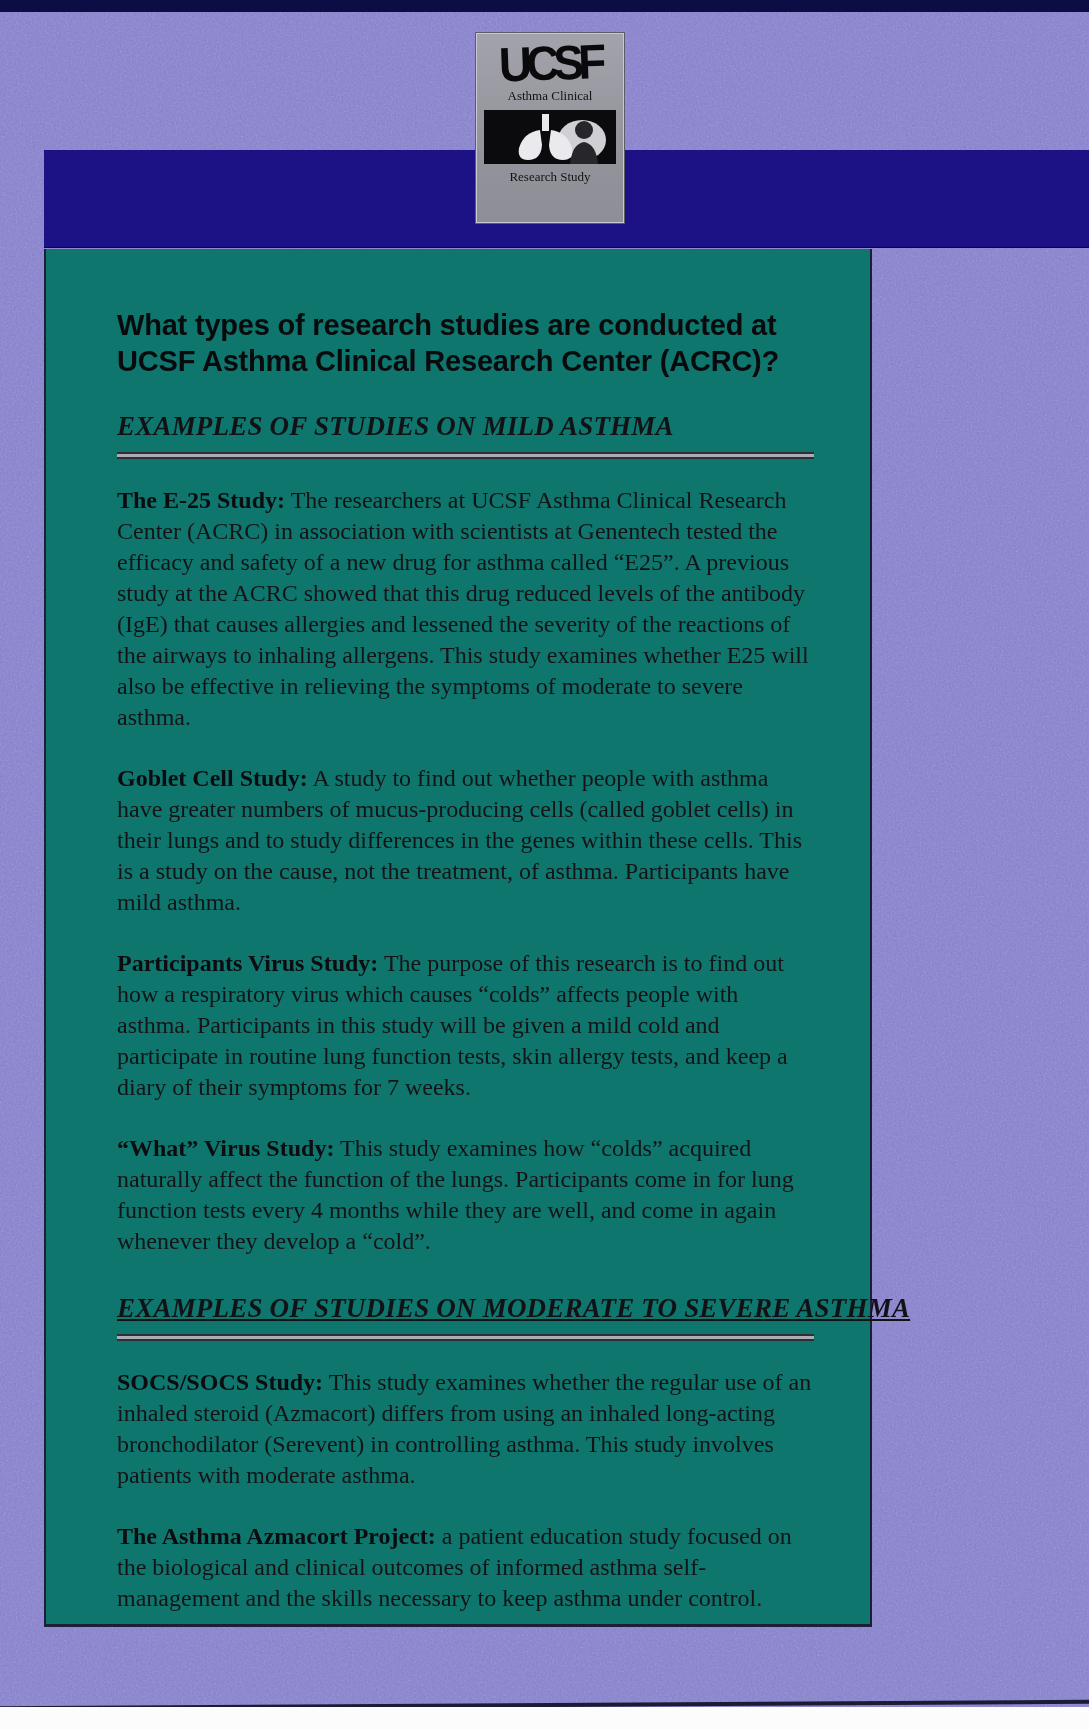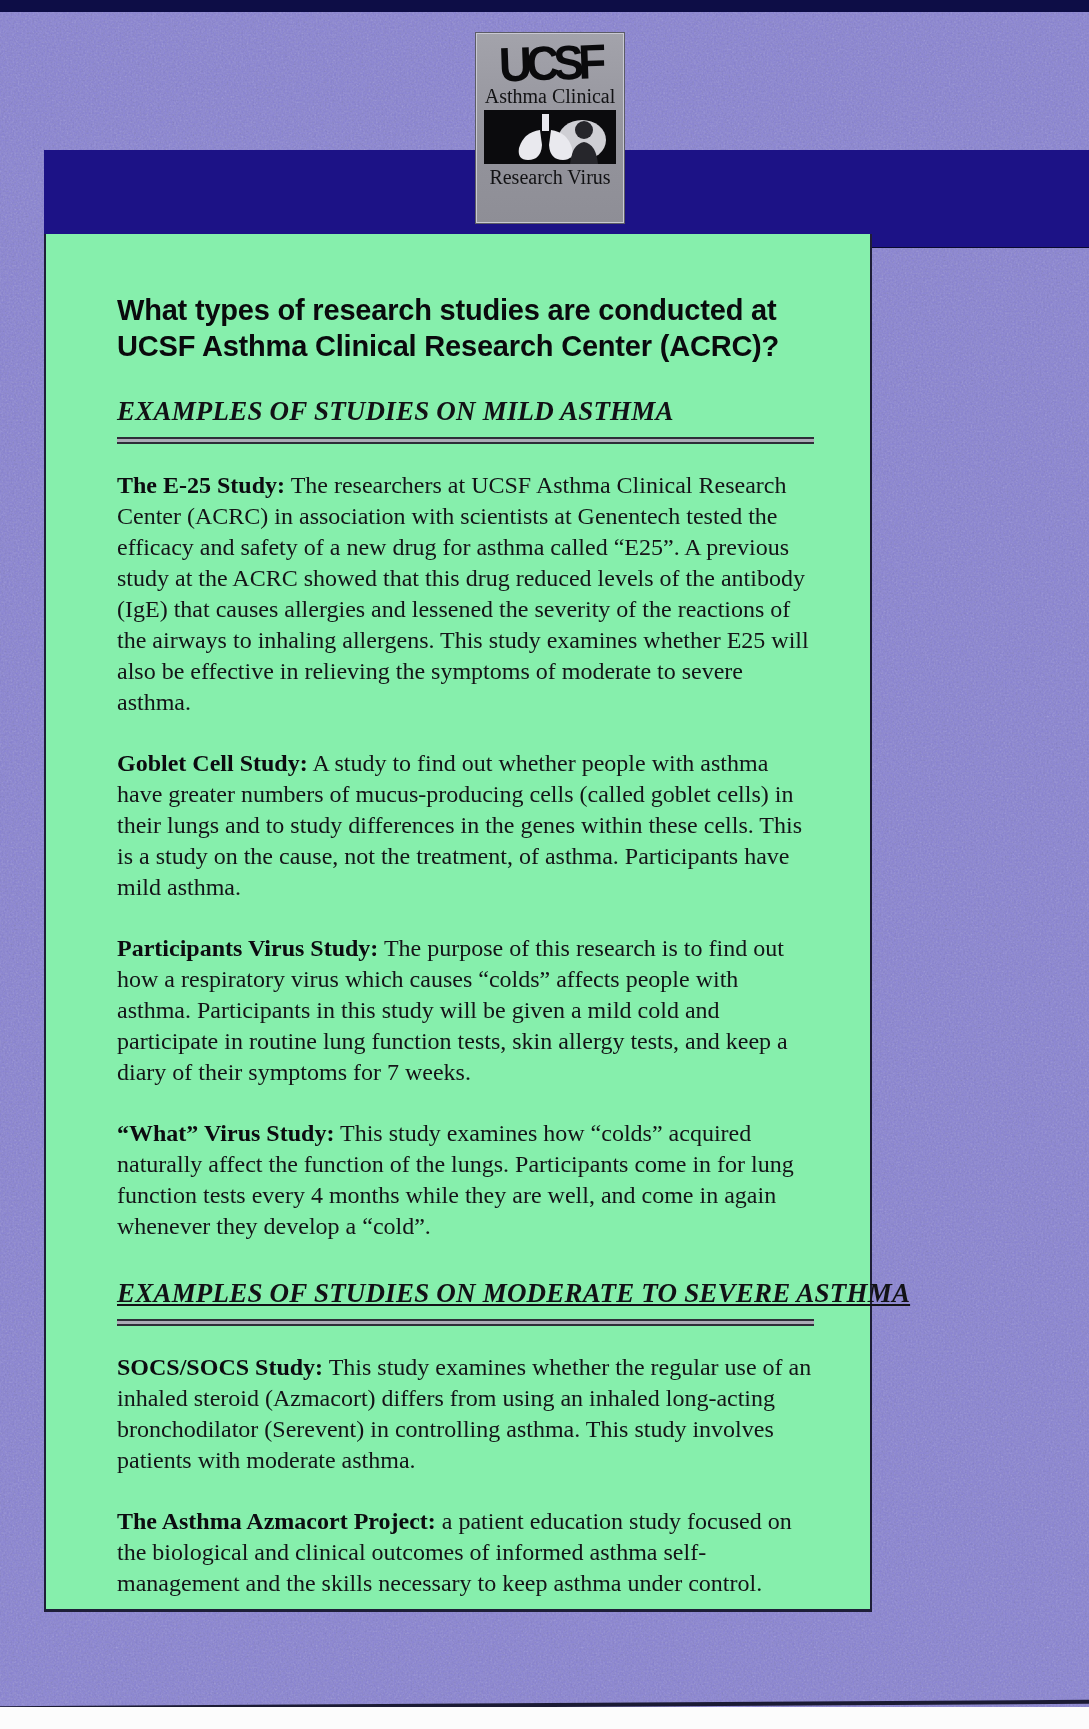--- a/index.html
+++ b/index.html
@@ -14,22 +14,22 @@
   .top-strip{
     position:absolute;left:0;top:0;width:1089px;height:12px;
     background:#0d0d46;z-index:3;
   }
   .navy-band{
     position:absolute;left:44px;top:150px;right:0;height:97px;
     background:#1c1286;z-index:2;
     box-shadow:0 1px 0 #0a0a30;
   }
   .content-panel{
-    position:absolute;left:44px;top:234px;width:828px;height:1378px;
-    background:#86efac;z-index:3;
+    position:absolute;left:44px;top:249px;width:828px;height:1378px;
+    background:#0f766e;z-index:3;
     border-left:2px solid #1e1e38;border-right:2px solid #1e1e38;border-bottom:3px solid #1e1e38;
     box-sizing:border-box;
   }
   .content{
     padding:58px 56px 0 71px;
     color:#141417;
   }
   .page-title{
     font-family:"Liberation Sans", sans-serif;
     font-weight:bold;font-size:29px;line-height:36px;
@@ -65,21 +65,21 @@
   }
   .ucsf-logotype{
     display:inline-block;margin-top:6px;
     font-family:"Liberation Sans", sans-serif;
     font-weight:900;font-size:46px;line-height:48px;
     letter-spacing:-6px;color:#0a0a0c;
     transform:rotate(-2deg) scaleY(1.05);
   }
   .badge-line{
     font-family:"Liberation Serif", serif;
-    font-size:20px;line-height:18px;color:#121214;
+    font-size:13px;line-height:18px;color:#121214;
   }
   .badge-photo{
     display:block;margin:5px auto 4px auto;width:132px;height:54px;background:#0b0b0d;
   }
   .badge-line.bottom{margin-top:2px;}
   
   .scan-bottom-line{
     position:absolute;left:-10px;top:1703px;width:1120px;height:4px;
     background:#1b1b34;transform:rotate(-0.35deg);z-index:4;
   }
@@ -110,21 +110,21 @@
     <div class="badge-line">Asthma Clinical</div>
     <svg class="badge-photo" viewBox="0 0 132 54" aria-hidden="true">
       <rect width="132" height="54" fill="#0b0b0d"></rect>
       <ellipse cx="98" cy="30" rx="24" ry="20" fill="#cfcfd4"></ellipse>
       <circle cx="100" cy="20" r="9" fill="#26262b"></circle>
       <path d="M86 54 Q88 34 100 32 Q112 34 114 54 Z" fill="#26262b"></path>
       <rect x="58" y="4" width="7" height="17" fill="#e9e9ee"></rect>
       <path d="M56 20 Q40 22 35 38 Q33 50 44 50 Q57 50 58 35 Z" fill="#e9e9ee"></path>
       <path d="M67 20 Q83 22 88 38 Q90 50 79 50 Q66 50 65 35 Z" fill="#e9e9ee"></path>
     </svg>
-    <div class="badge-line bottom">Research Virus</div>
+    <div class="badge-line bottom">Research Study</div>
   </div>
 
   <div class="content-panel">
     <div class="content">
 
       <div class="page-title">What types of research studies are conducted at UCSF Asthma Clinical Research Center (ACRC)?</div>
 
       <div class="section-heading">EXAMPLES OF STUDIES ON MILD ASTHMA</div>
       <div class="section-rule"></div>
 

